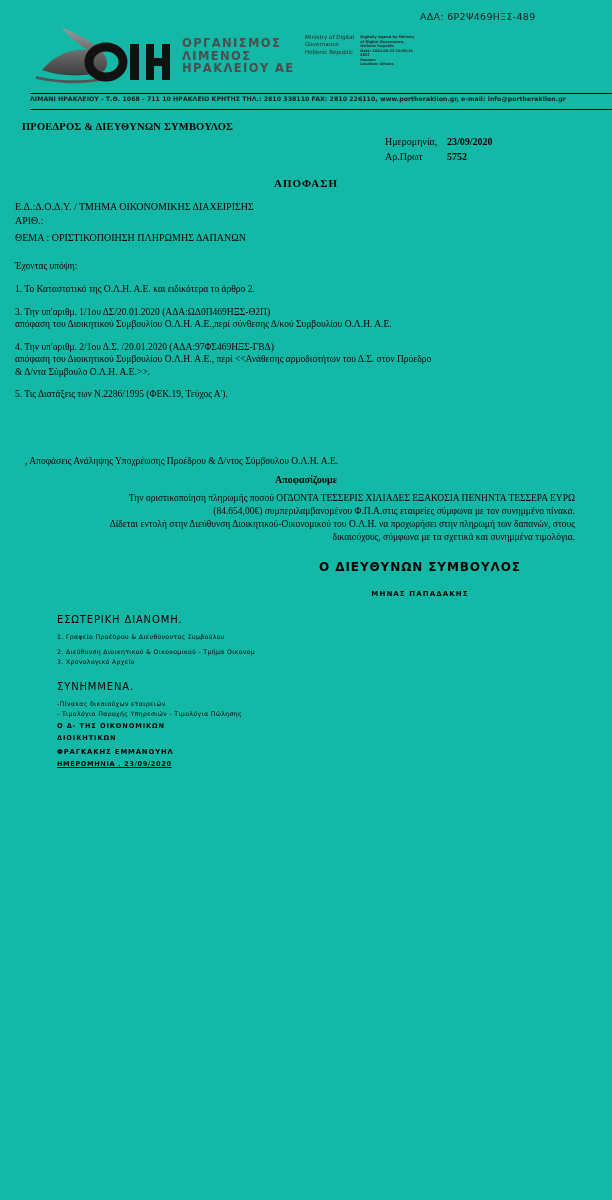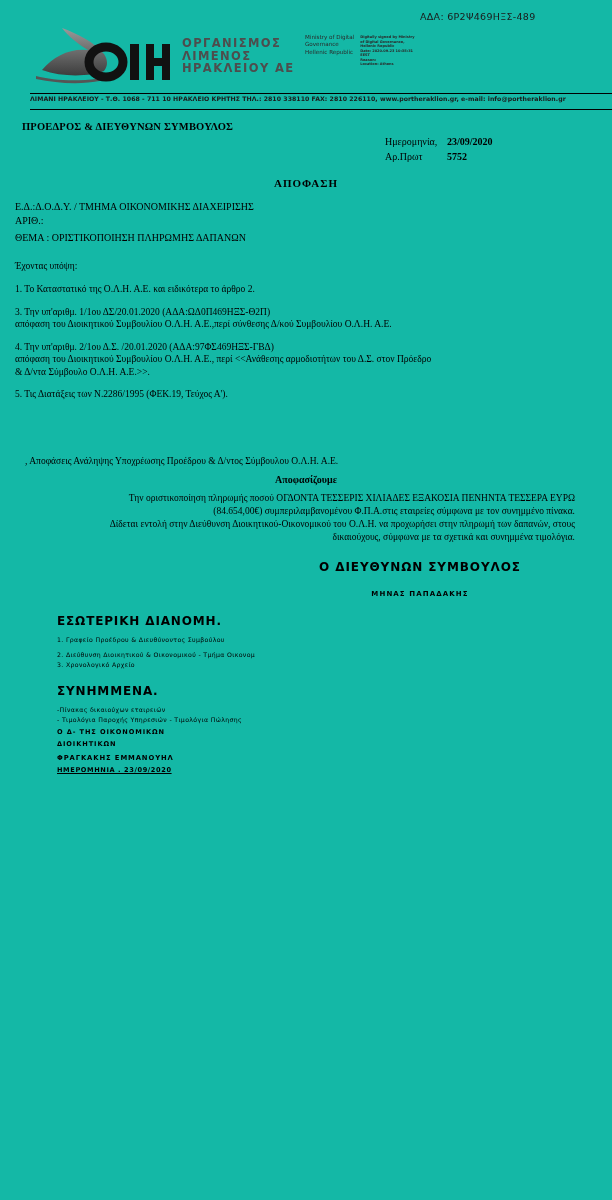--- a/index.html
+++ b/index.html
@@ -254,22 +254,22 @@
   
   .footer-block {
     position: absolute;
     left: 57px;
     top: 614px;
     width: 320px;
     font-family: "DejaVu Sans", sans-serif;
     color: #000000;
   }
   .fb-heading {
-    font-size: 12px;
-    font-weight: bold;
+    font-size: 10px;
+    font-weight: normal;
     letter-spacing: 0.85px;
     margin-bottom: 7px;
   }
   .fb-item {
     font-size: 6.2px;
     letter-spacing: 0.35px;
     line-height: 10.5px;
   }
   .fb-gap { height: 13px; }
   .fb-gap-sm { height: 4px; }

